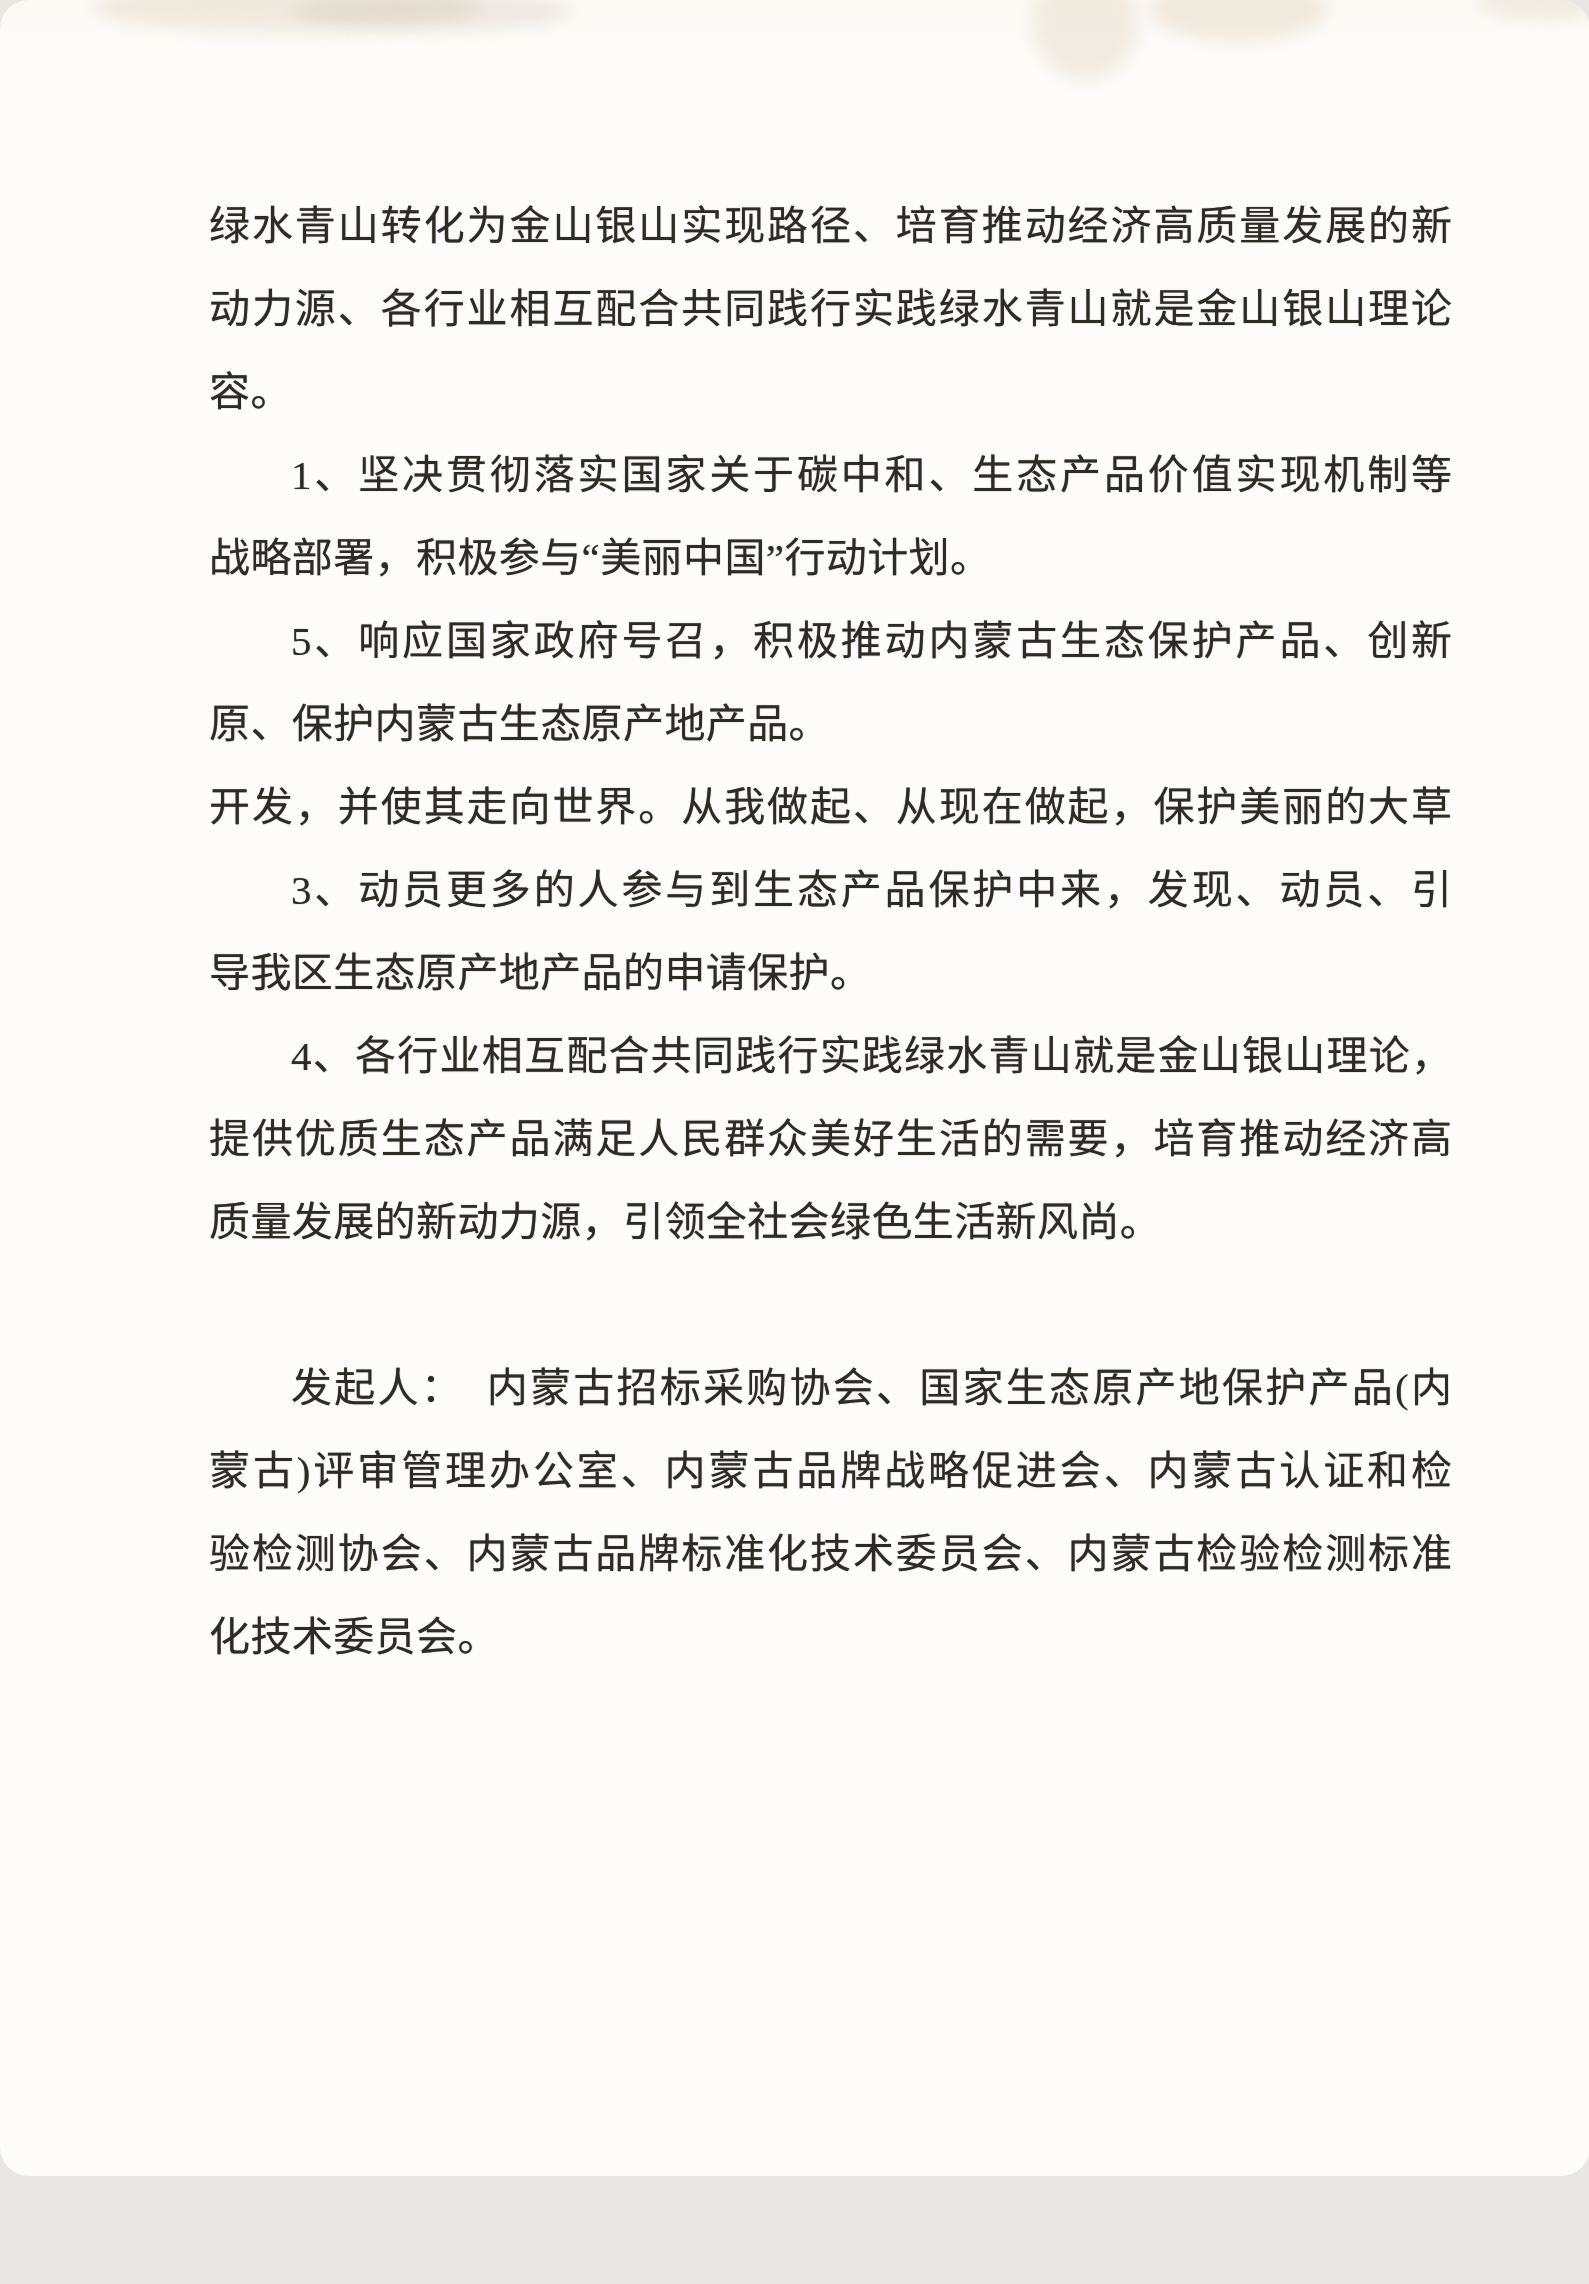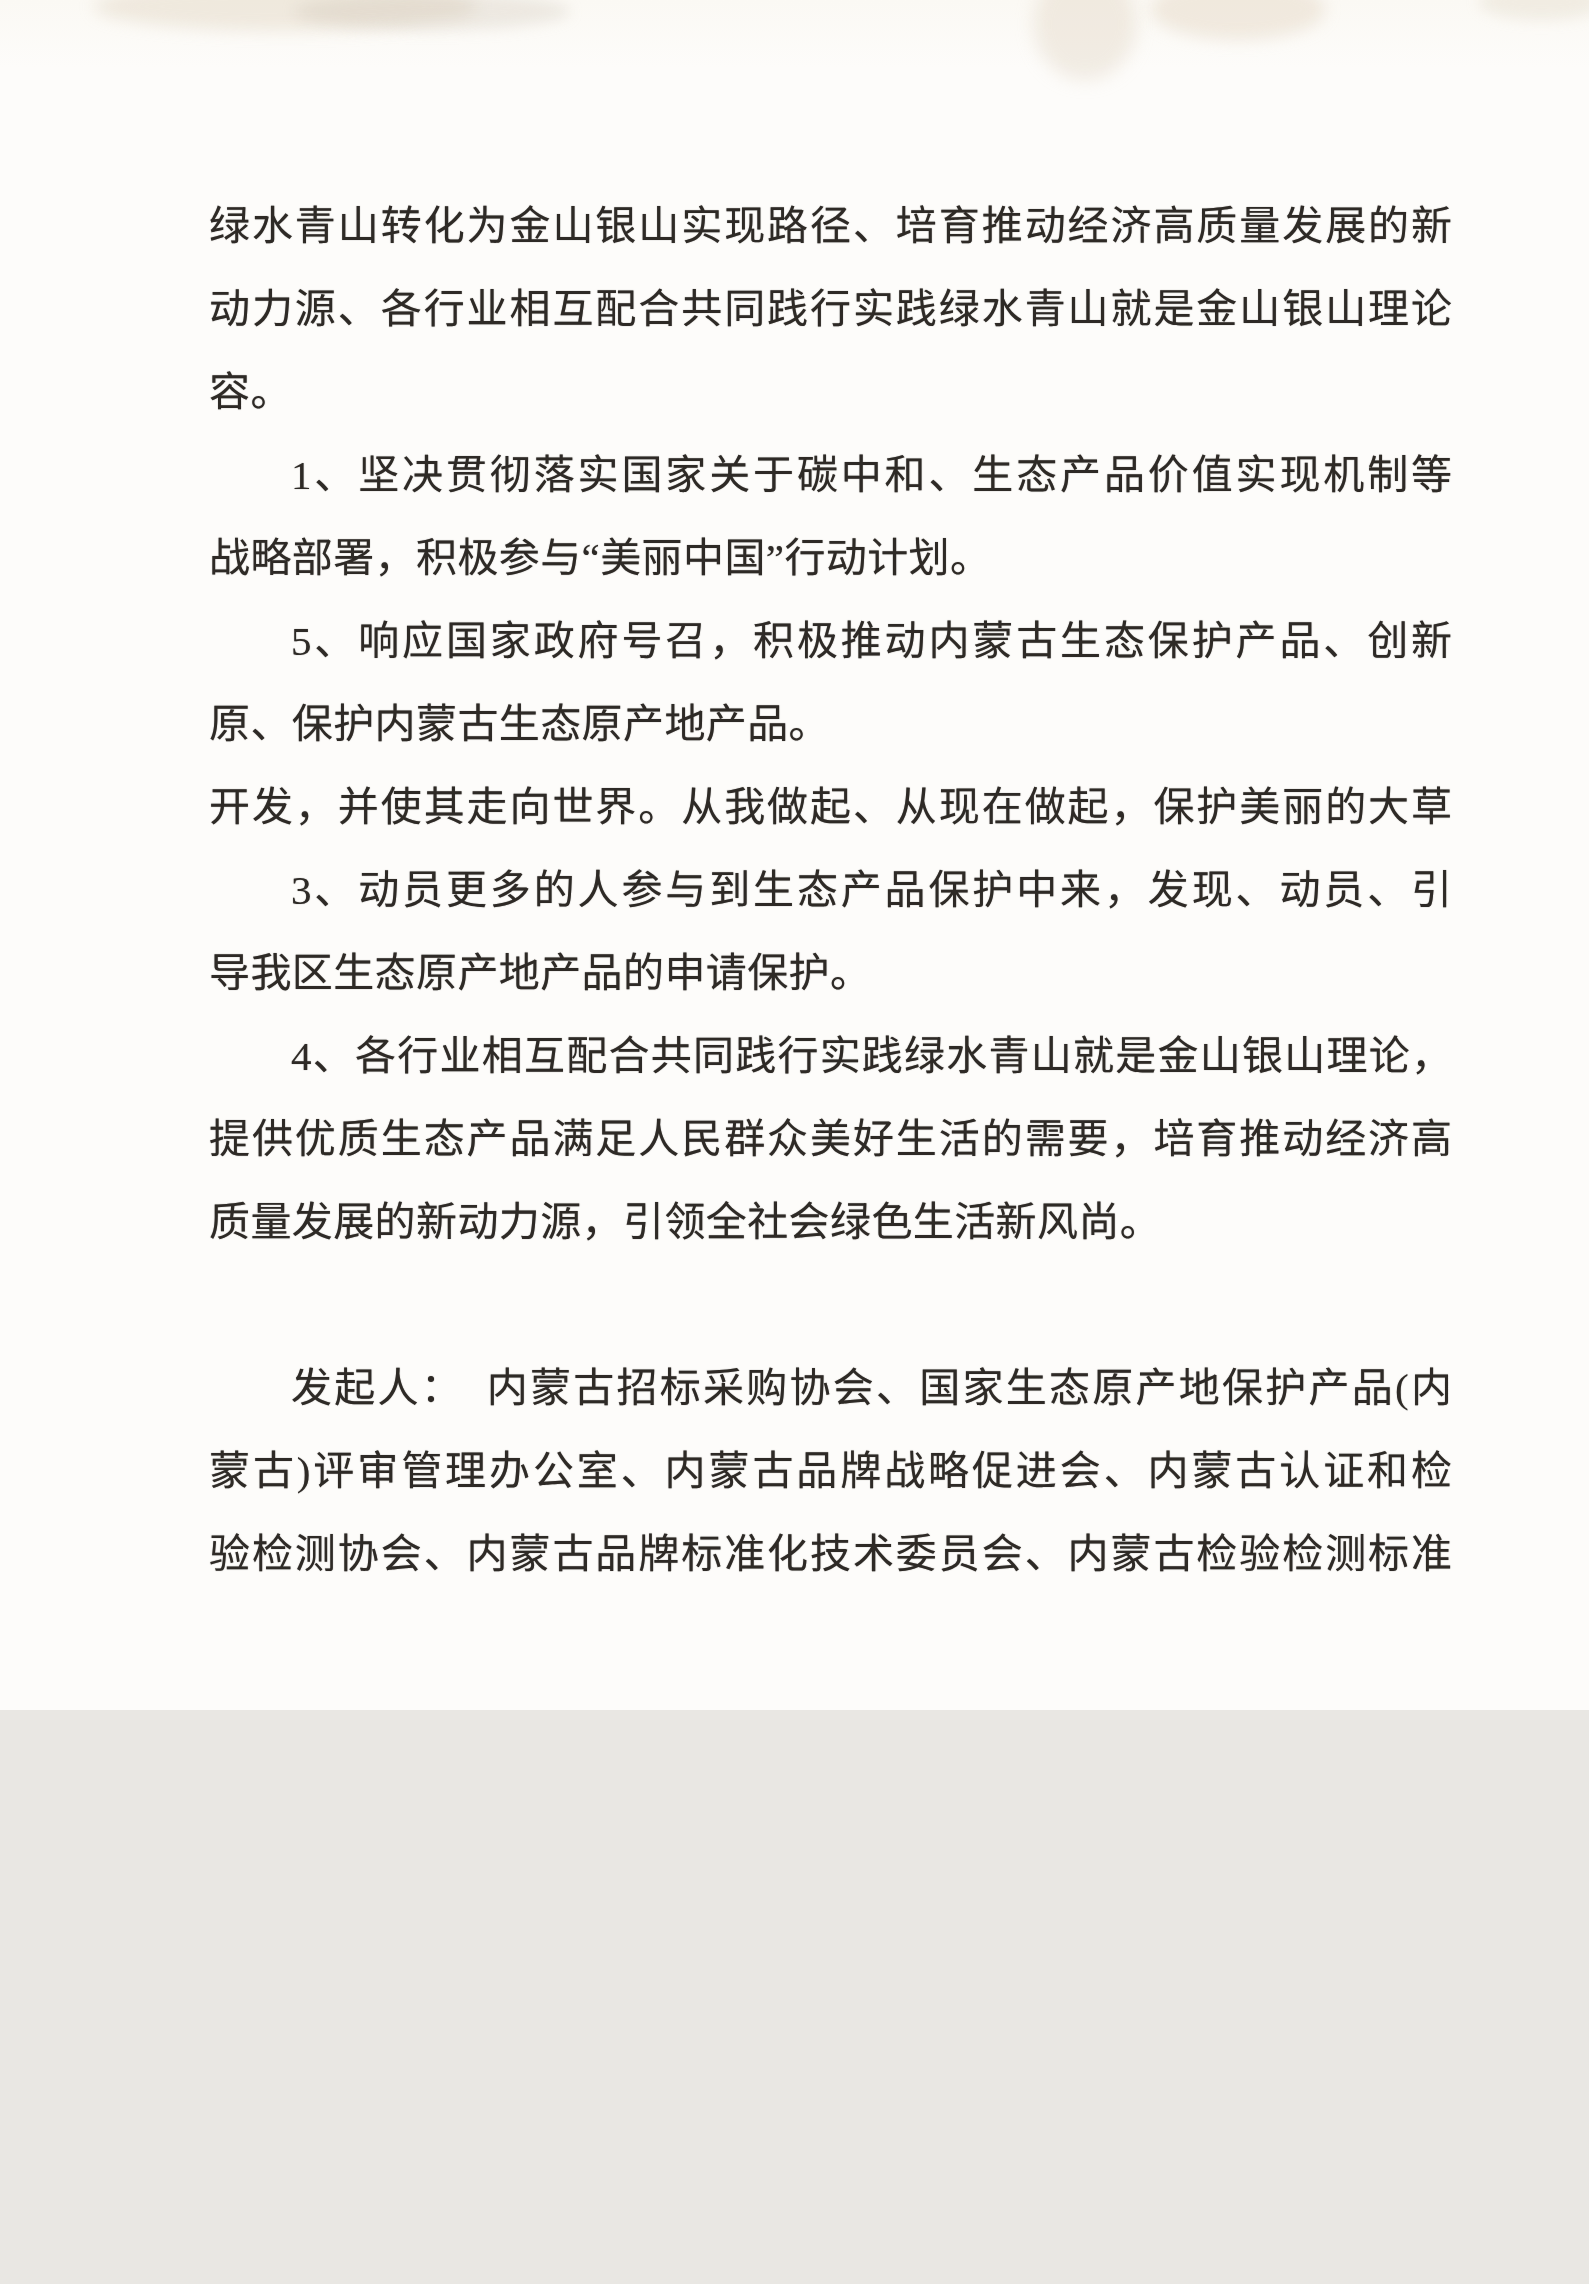--- a/index.html
+++ b/index.html
@@ -7,24 +7,25 @@
   body {
     width: 1590px;
     height: 2285px;
     margin: 0;
     background: #e9e7e3;
     font-family: "Liberation Serif", "DejaVu Serif", serif;
   }
   .page {
     position: relative;
     width: 1590px;
-    height: 1710px;
+    height: 2176px;
     background: linear-gradient(180deg, #fbf9f4 0%, #fdfcfa 4%, #fdfcfa 100%);
     overflow: hidden;
     color: #2e2a26;
+    border-radius: 29px;
   }
   
   .artifact {
     position: absolute;
     border-radius: 50%;
     pointer-events: none;
   }
   .a1 { left: 94px;  top: -18px; width: 383px; height: 49px; background: rgba(213,196,168,0.30); filter: blur(8px); }
   .a2 { left: 294px;  top: -7.1px;  width: 276px; height: 37px; background: rgba(196,186,170,0.26); filter: blur(7.1px); }
   .a3 { left: 1034px; top: -31px; width: 102px; height: 111px; background: rgba(214,199,174,0.30); filter: blur(9px); }
@@ -97,17 +98,18 @@
       <p class="line justify">提供优质生态产品满足人民群众美好生活的需要，培育推动经济高</p>
       <p class="line">质量发展的新动力源，引领全社会绿色生活新风尚。</p>
     </section>
 
     <div class="gap"></div>
 
     <section>
       <p class="line indent justify">发起人：　内蒙古招标采购协会、国家生态原产地保护产品(内</p>
       <p class="line justify">蒙古)评审管理办公室、内蒙古品牌战略促进会、内蒙古认证和检</p>
       <p class="line justify">验检测协会、内蒙古品牌标准化技术委员会、内蒙古检验检测标准</p>
+      <p class="line">化技术委员会。</p>
     </section>
 
   </div>
 </div>
 
 
 </body></html>

